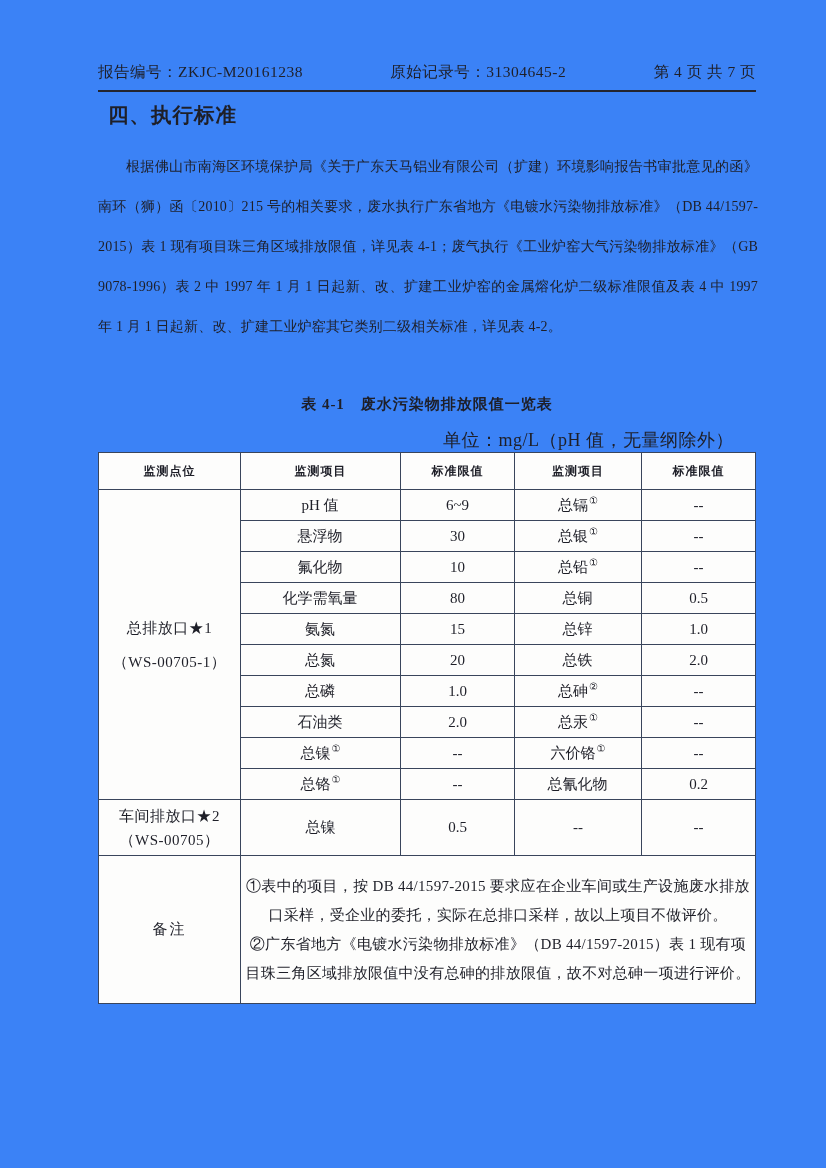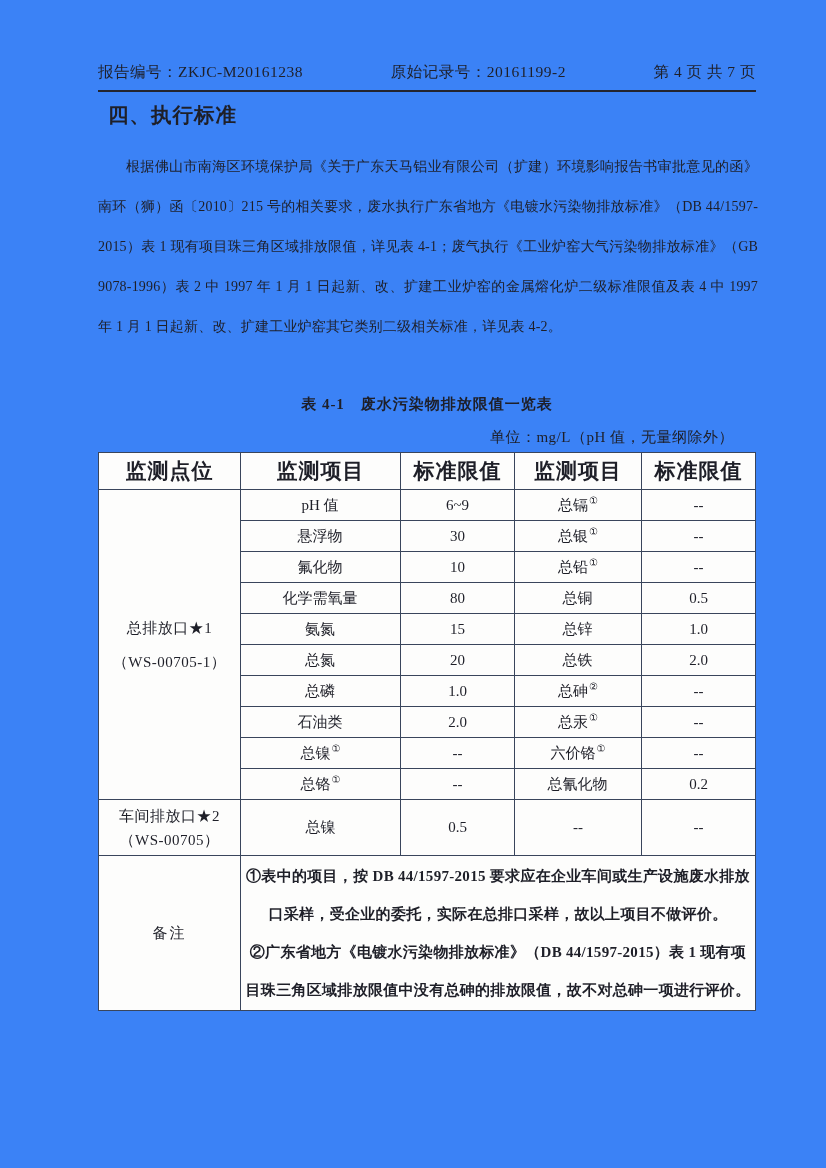--- a/index.html
+++ b/index.html
@@ -29,65 +29,64 @@
     font-size:14px; line-height:40px;
     text-align:justify; text-indent:2em;
     letter-spacing:0.2px;
   }
   .table-caption {
     position:absolute; left:98px; top:395px; width:658px;
     text-align:center; font-weight:bold; font-size:15px; letter-spacing:1px;
   }
   .unit-note {
     position:absolute; left:98px; top:428px; width:636px;
-    text-align:right; font-size:15px; letter-spacing:0.5px;
+    text-align:right; font-size:18px; letter-spacing:0.5px;
   }
   table.limits {
     position:absolute; left:98px; top:452px; width:657px;
     border-collapse:collapse; table-layout:fixed;
   }
   table.limits col.c1 { width:142px; }
   table.limits col.c2 { width:160px; }
   table.limits col.c3 { width:114px; }
   table.limits col.c4 { width:127px; }
   table.limits col.c5 { width:114px; }
   table.limits th, table.limits td {
     border:1.5px solid #39455c;
     text-align:center; vertical-align:middle;
     font-size:15px; padding:1px 2px;
     background:#fdfdfc;
   }
   table.limits th {
-    height:37px; font-size:21px; font-weight:bold; letter-spacing:1px;
+    height:37px; font-size:12px; font-weight:bold; letter-spacing:1px;
   }
   table.limits td.data-cell { height:31px; }
   .outlet-cell .l1 { display:block; line-height:24px; letter-spacing:0.5px; }
   .outlet-cell .l2 { display:block; line-height:24px; margin-top:10px; letter-spacing:0.5px; }
   td.outlet2-row { height:56px; }
   sup.fn {
     font-size:10px; vertical-align:super; line-height:0; margin-left:1px;
   }
   td.remark-label { font-size:15.5px; letter-spacing:2px; }
   td.remark-body {
     text-align:justify; vertical-align:top;
     padding:7px 13px 6px 13px;
-    font-size:15px; line-height:38px; letter-spacing:0.3px;
+    font-size:15px; line-height:29px; letter-spacing:0.3px;
     height:148px;
-    font-weight:bold;
   }
   td.remark-body .note { display:block; }
 </style>
 </head>
 <body>
 
 <div class="page">
 
   <div class="doc-header">
     <span class="hdr-item">报告编号：ZKJC-M20161238</span>
-    <span class="hdr-item">原始记录号：20161199-2</span>
+    <span class="hdr-item">原始记录号：31304645-2</span>
     <span class="hdr-item">第 4 页 共 7 页</span>
   </div>
 
   <div class="section-title">四、执行标准</div>
 
   <div class="body-paragraph">根据佛山市南海区环境保护局《关于广东天马铝业有限公司（扩建）环境影响报告书审批意见的函》南环（狮）函〔2010〕215 号的相关要求，废水执行广东省地方《电镀水污染物排放标准》（DB 44/1597-2015）表 1 现有项目珠三角区域排放限值，详见表 4-1；废气执行《工业炉窑大气污染物排放标准》（GB 9078-1996）表 2 中 1997 年 1 月 1 日起新、改、扩建工业炉窑的金属熔化炉二级标准限值及表 4 中 1997 年 1 月 1 日起新、改、扩建工业炉窑其它类别二级相关标准，详见表 4-2。</div>
 
   <div class="table-caption">表 4-1　废水污染物排放限值一览表</div>
 
   <div class="unit-note">单位：mg/L（pH 值，无量纲除外）</div>

